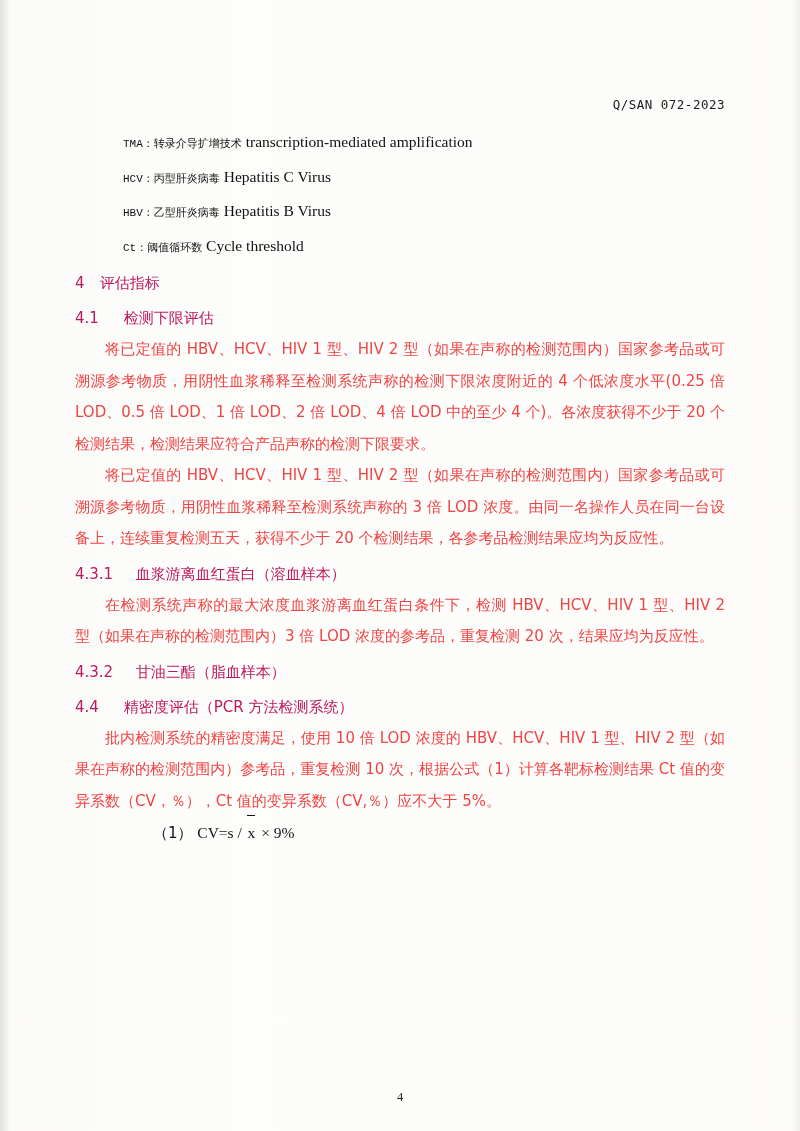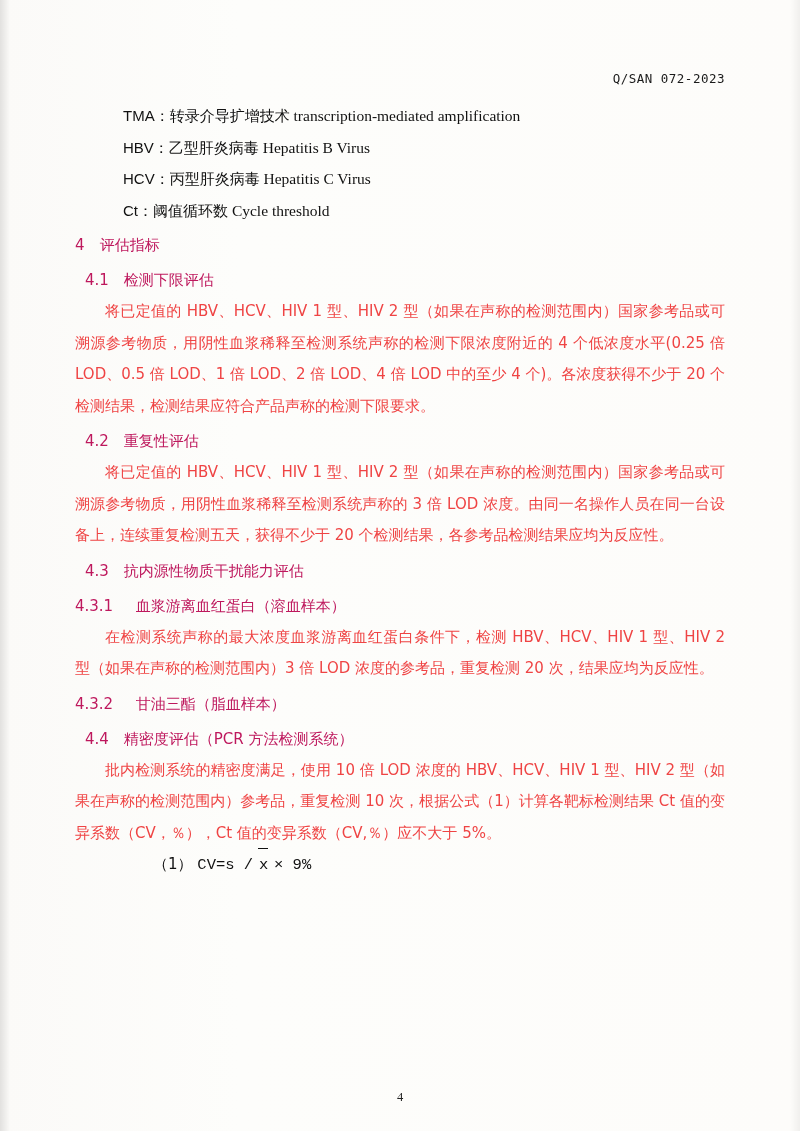--- a/index.html
+++ b/index.html
@@ -21,61 +21,60 @@
   }
   .sheet-tint {
     position: absolute;
     inset: 0;
     background: linear-gradient(90deg, #fbfaf8 0%, #fdfdfb 30%, #fdfcfa 100%);
     pointer-events: none;
   }
   .content {
     position: absolute;
     left: 75px;
-    top: 71px;
+    top: 97px;
     width: 650px;
   }
   .header-line {
     text-align: right;
     font-family: "DejaVu Sans Mono", monospace;
     font-size: 12.5px;
     letter-spacing: 0.5px;
     color: #1a1a1a;
     margin-bottom: 14px;
   }
   .abbr {
     font-size: 15.5px;
     line-height: 31.5px;
     color: #111;
     margin-left: 48px;
     white-space: nowrap;
   }
   .abbr .cn {
-    font-family: Liberation Sans, sans-serif;
-    font-size: 15px;
+    font-family: Liberation Mono, monospace;
+    font-size: 11px;
   }
   .abbr .en {
     font-family: "Liberation Serif", serif;
     font-size: 15.5px;
     text-align: right;
   }
   .heading {
     font-family: "DejaVu Sans", sans-serif;
     font-size: 15px;
     line-height: 31px;
     color: #be185d;
     margin-top: 4px;
   }
   .heading .num {
     display: inline-block;
     min-width: 20px;
   }
   .heading .num.l2 {
     min-width: 44px;
-    text-align: center;
   }
   .heading .num.l3 {
     min-width: 56px;
   }
   .para {
     font-family: "DejaVu Sans", sans-serif;
     font-size: 15px;
     line-height: 31.5px;
     color: #ef4444;
     text-align: justify;
@@ -83,21 +82,21 @@
     text-indent: 30px;
   }
   .formula {
     font-family: "DejaVu Sans", sans-serif;
     font-size: 15px;
     line-height: 31.5px;
     color: #111;
     margin-left: 78px;
   }
   .formula .lat {
-    font-family: Liberation Mono, monospace;
+    font-family: Liberation Serif, serif;
     font-size: 15.5px;
   }
   .xbar {
     position: relative;
     display: inline-block;
     padding: 0 1px;
   }
   .xbar::before {
     content: "";
     position: absolute;
@@ -143,54 +142,46 @@
   <div class="content">
 
     <div class="header-line">Q/SAN 072-2023</div>
 
     <div>
       <div class="abbr">
         <span class="cn">TMA：转录介导扩增技术</span>
         <span class="en">transcription-mediated amplification</span>
       </div>
       <div class="abbr">
+        <span class="cn">HCV：丙型肝炎病毒</span>
+        <span class="en">Hepatitis C Virus</span>
+      </div>
+      <div class="abbr">
         <span class="cn">HBV：乙型肝炎病毒</span>
         <span class="en">Hepatitis B Virus</span>
       </div>
       <div class="abbr">
-        <span class="cn">HCV：丙型肝炎病毒</span>
-        <span class="en">Hepatitis C Virus</span>
-      </div>
-      <div class="abbr">
         <span class="cn">Ct：阈值循环数</span>
         <span class="en">Cycle threshold</span>
       </div>
     </div>
 
     <div class="heading">
       <span class="num">4</span>
       <span>评估指标</span>
     </div>
 
     <div class="heading">
       <span class="num l2">4.1</span>
       <span>检测下限评估</span>
     </div>
     <div class="para">将已定值的 HBV、HCV、HIV 1 型、HIV 2 型（如果在声称的检测范围内）国家参考品或可溯源参考物质，用阴性血浆稀释至检测系统声称的检测下限浓度附近的 4 个低浓度水平(0.25 倍 LOD、0.5 倍 LOD、1 倍 LOD、2 倍 LOD、4 倍 LOD 中的至少 4 个)。各浓度获得不少于 20 个检测结果，检测结果应符合产品声称的检测下限要求。</div>
 
-    <div class="heading">
-      <span class="num l2">4.2</span>
-      <span>重复性评估</span>
-    </div>
     <div class="para">将已定值的 HBV、HCV、HIV 1 型、HIV 2 型（如果在声称的检测范围内）国家参考品或可溯源参考物质，用阴性血浆稀释至检测系统声称的 3 倍 LOD 浓度。由同一名操作人员在同一台设备上，连续重复检测五天，获得不少于 20 个检测结果，各参考品检测结果应均为反应性。</div>
 
-    <div class="heading">
-      <span class="num l2">4.3</span>
-      <span>抗内源性物质干扰能力评估</span>
-    </div>
 
     <div class="heading">
       <span class="num l3">4.3.1</span>
       <span>血浆游离血红蛋白（溶血样本）</span>
     </div>
     <div class="para">在检测系统声称的最大浓度血浆游离血红蛋白条件下，检测 HBV、HCV、HIV 1 型、HIV 2 型（如果在声称的检测范围内）3 倍 LOD 浓度的参考品，重复检测 20 次，结果应均为反应性。</div>
 
     <div class="heading">
       <span class="num l3">4.3.2</span>
       <span>甘油三酯（脂血样本）</span>

